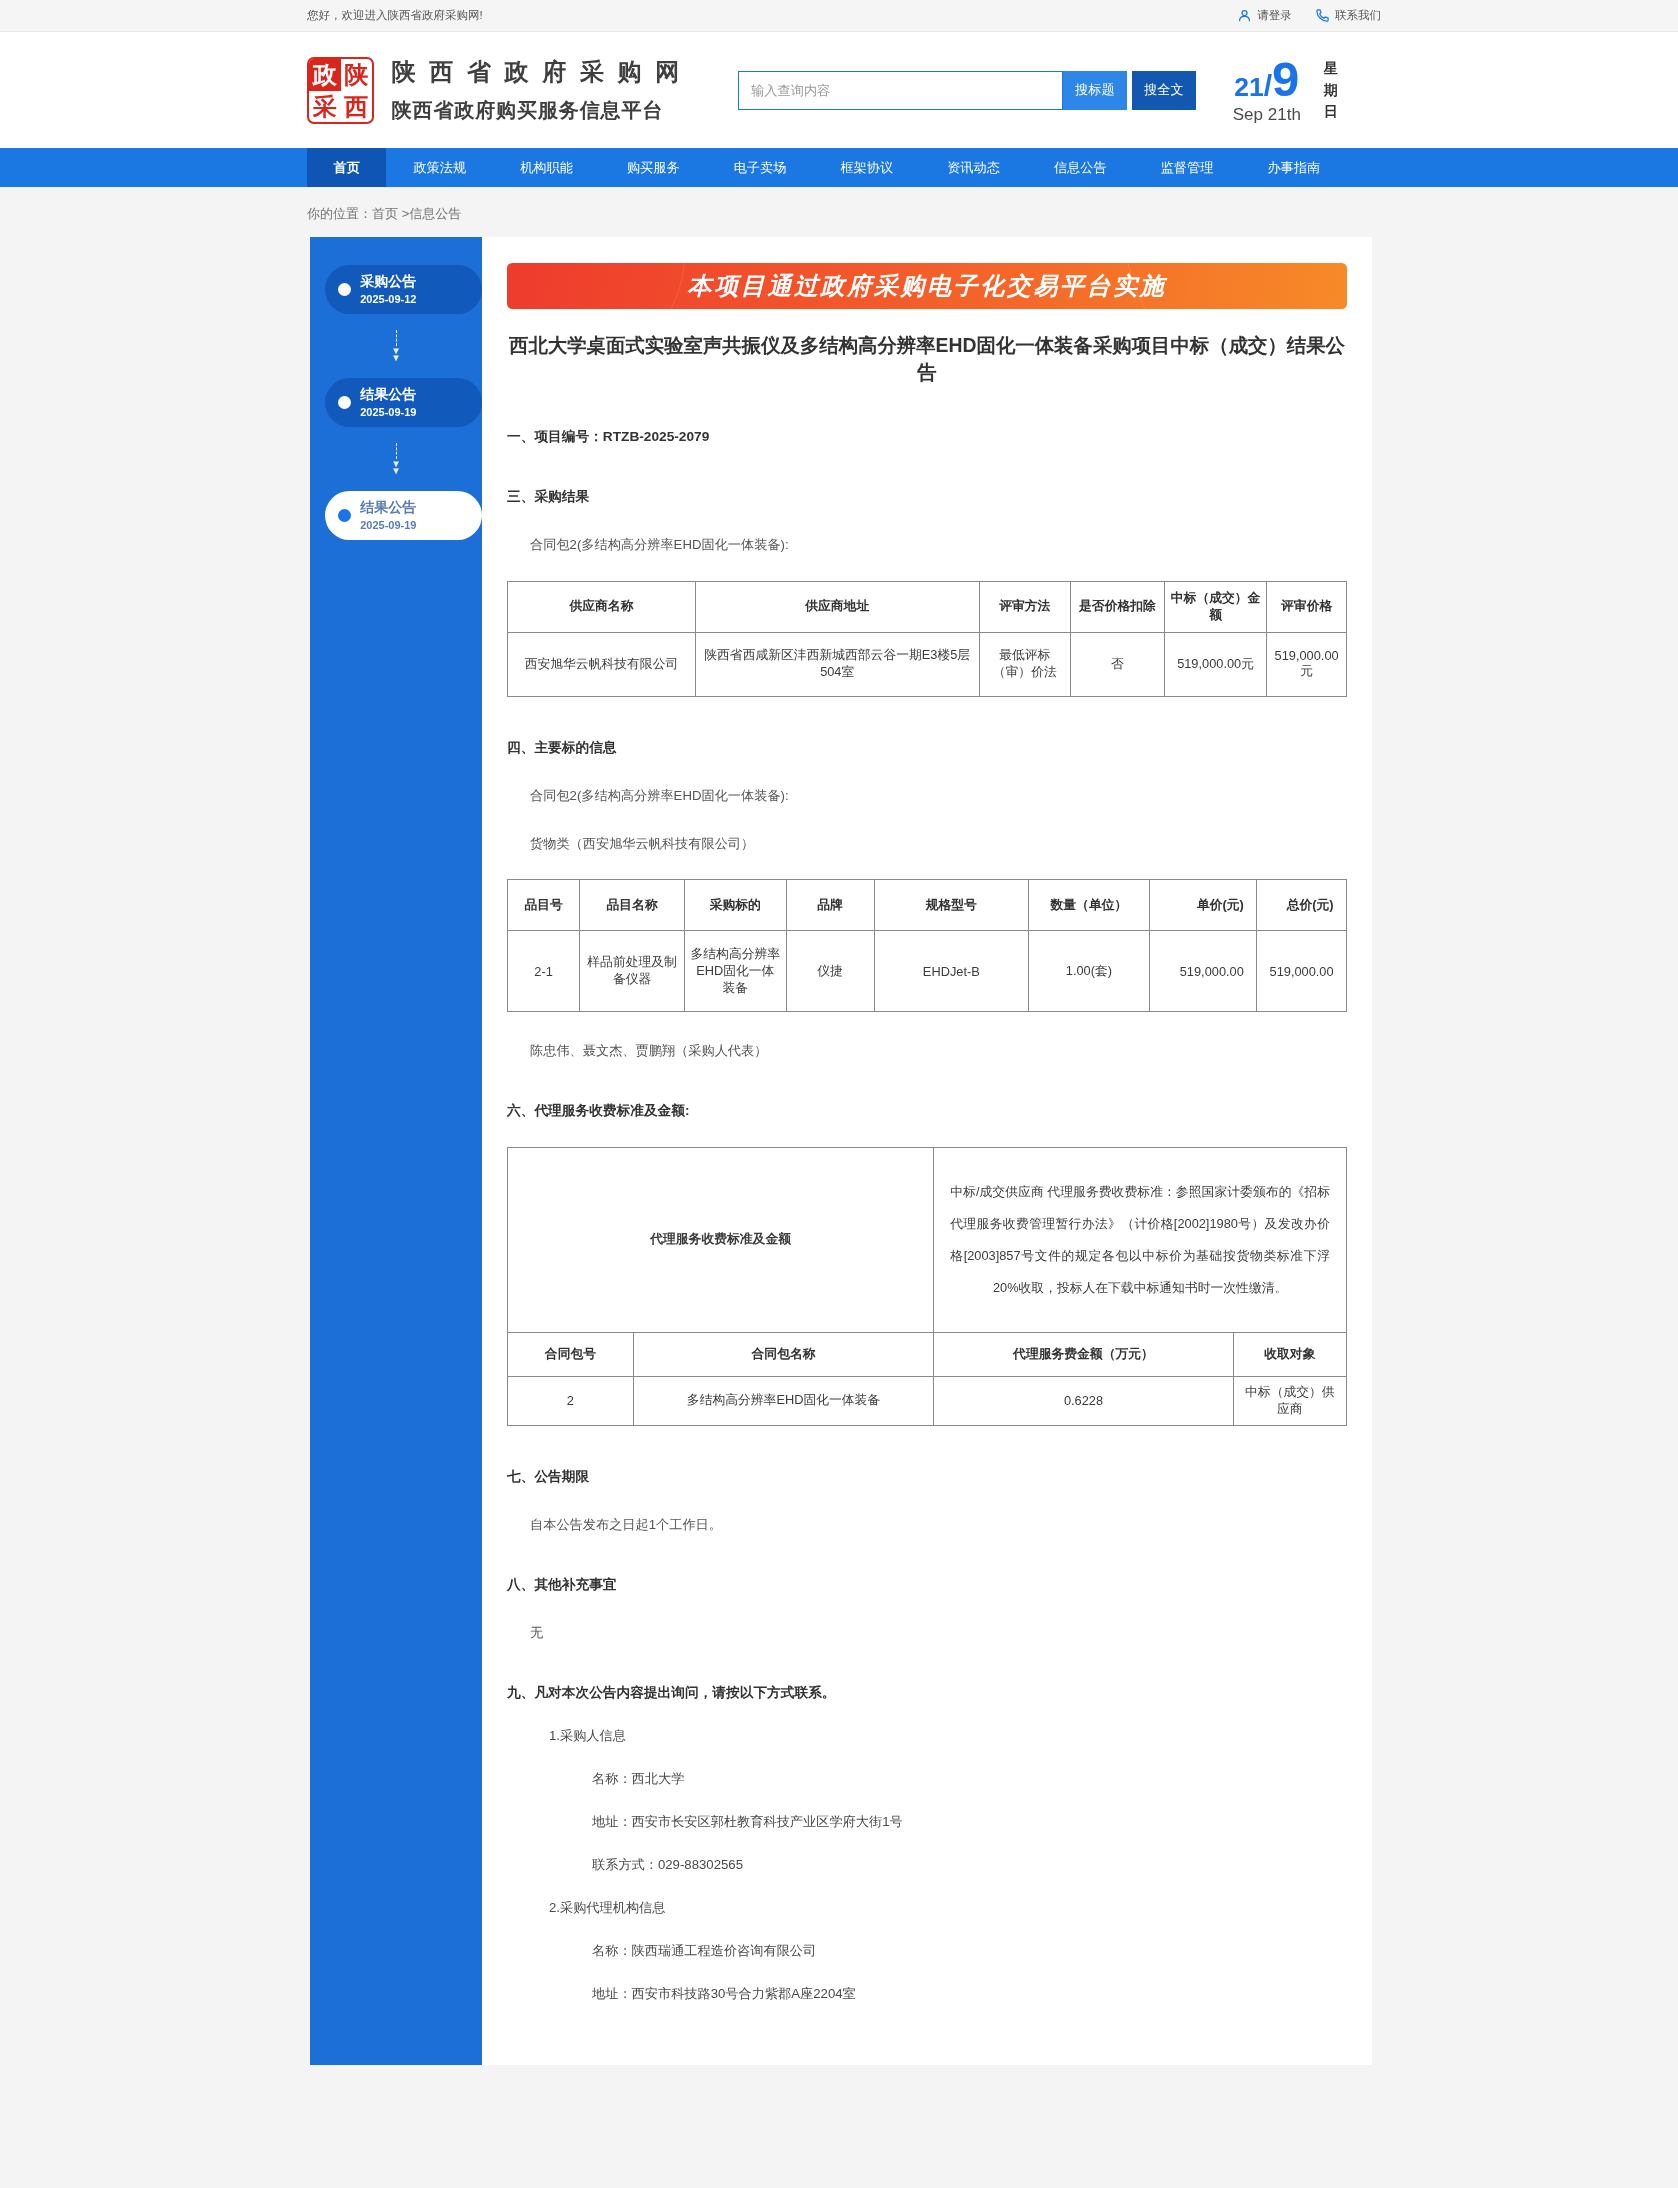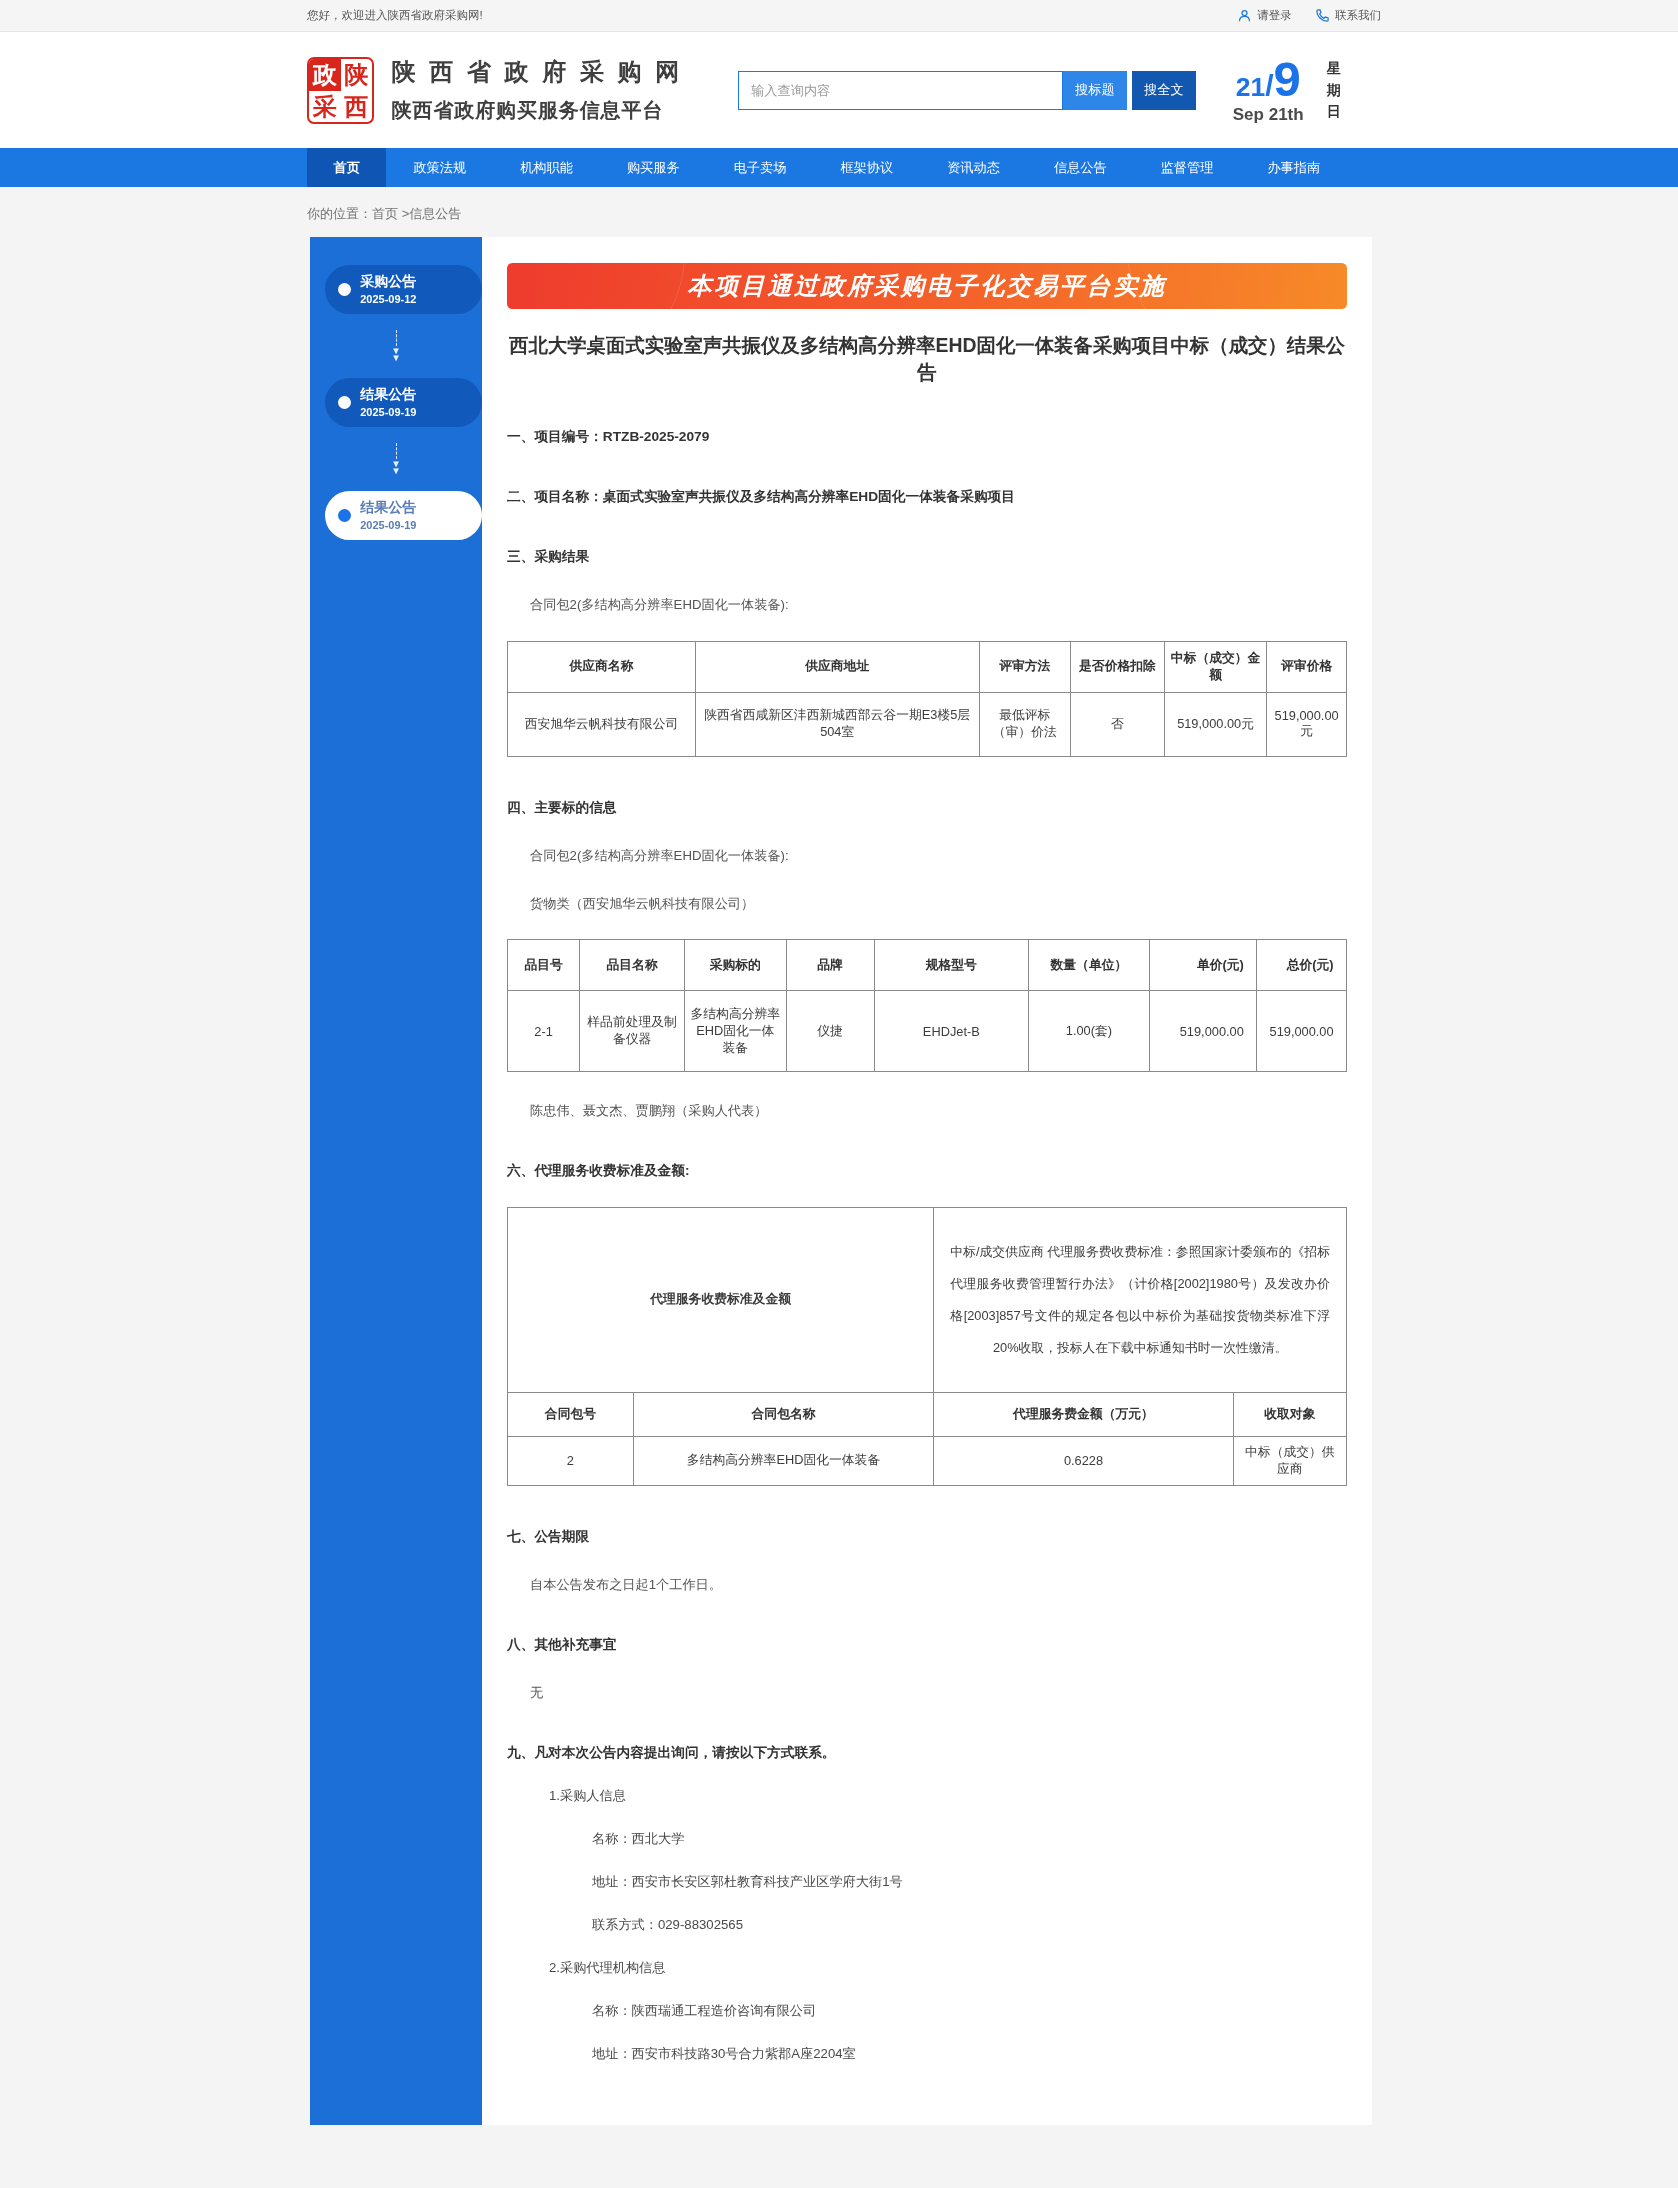--- a/index.html
+++ b/index.html
@@ -24,21 +24,21 @@
   .search-input::placeholder { color:#9a9a9a; }
   .btn-search { height:39px; width:64px; border:none; color:#fff; font-size:13.2px; cursor:pointer; }
   .btn-title { background:#2e87e8; }
   .btn-full { background:#1257b0; margin-left:5px; }
   .date-block { margin-left:37px; display:flex; align-items:flex-start; gap:23px; }
   .date-nums { text-align:center; }
   .date-top { color:#1a73e8; font-weight:bold; line-height:1; }
   .date-day { font-size:26.5px; }
   .date-sep { font-size:30px; }
   .date-month { font-size:49px; }
-  .date-en { font-size:17px; font-weight:bold; color:#4a4a4a; margin-top:1.8px; }
+  .date-en { font-size:17px; font-weight:normal; color:#4a4a4a; margin-top:1.8px; }
   .weekday { width:21px; font-size:14px; font-weight:bold; color:#333; line-height:1.55; word-break:break-all; margin-top:3.5px; }
 
   
   .nav { height:39px; background:#1b78e2; display:flex; align-items:center; padding-left:307px; }
   .nav-item { color:#fff; font-size:13.2px; padding:0 27px; line-height:39px; cursor:pointer; }
   .nav-item.active { background:#0f55b4; font-weight:bold; padding:0 26.5px; }
 
   
   .breadcrumb { padding:17.6px 0 14px 307px; font-size:13px; color:#737373; }
   .breadcrumb span { cursor:pointer; }
@@ -196,21 +196,20 @@
   </div>
 
   <div class="main">
     <div class="banner">
       <div class="banner-text">本项目通过政府采购电子化交易平台实施</div>
     </div>
     <div class="article-title">西北大学桌面式实验室声共振仪及多结构高分辨率EHD固化一体装备采购项目中标（成交）结果公告</div>
 
 
     <div class="sec">一、项目编号：RTZB-2025-2079</div>
-    <div class="sec">二、项目名称：桌面式实验室声共振仪及多结构高分辨率EHD固化一体装备采购项目</div>
     <div class="sec">三、采购结果</div>
     <div class="note">合同包2(多结构高分辨率EHD固化一体装备):</div>
 
     <table class="t1">
       <colgroup>
           <col style="width:22.4%">
           <col style="width:33.8%">
           <col style="width:10.9%">
           <col style="width:11.2%">
           <col style="width:12.2%">

